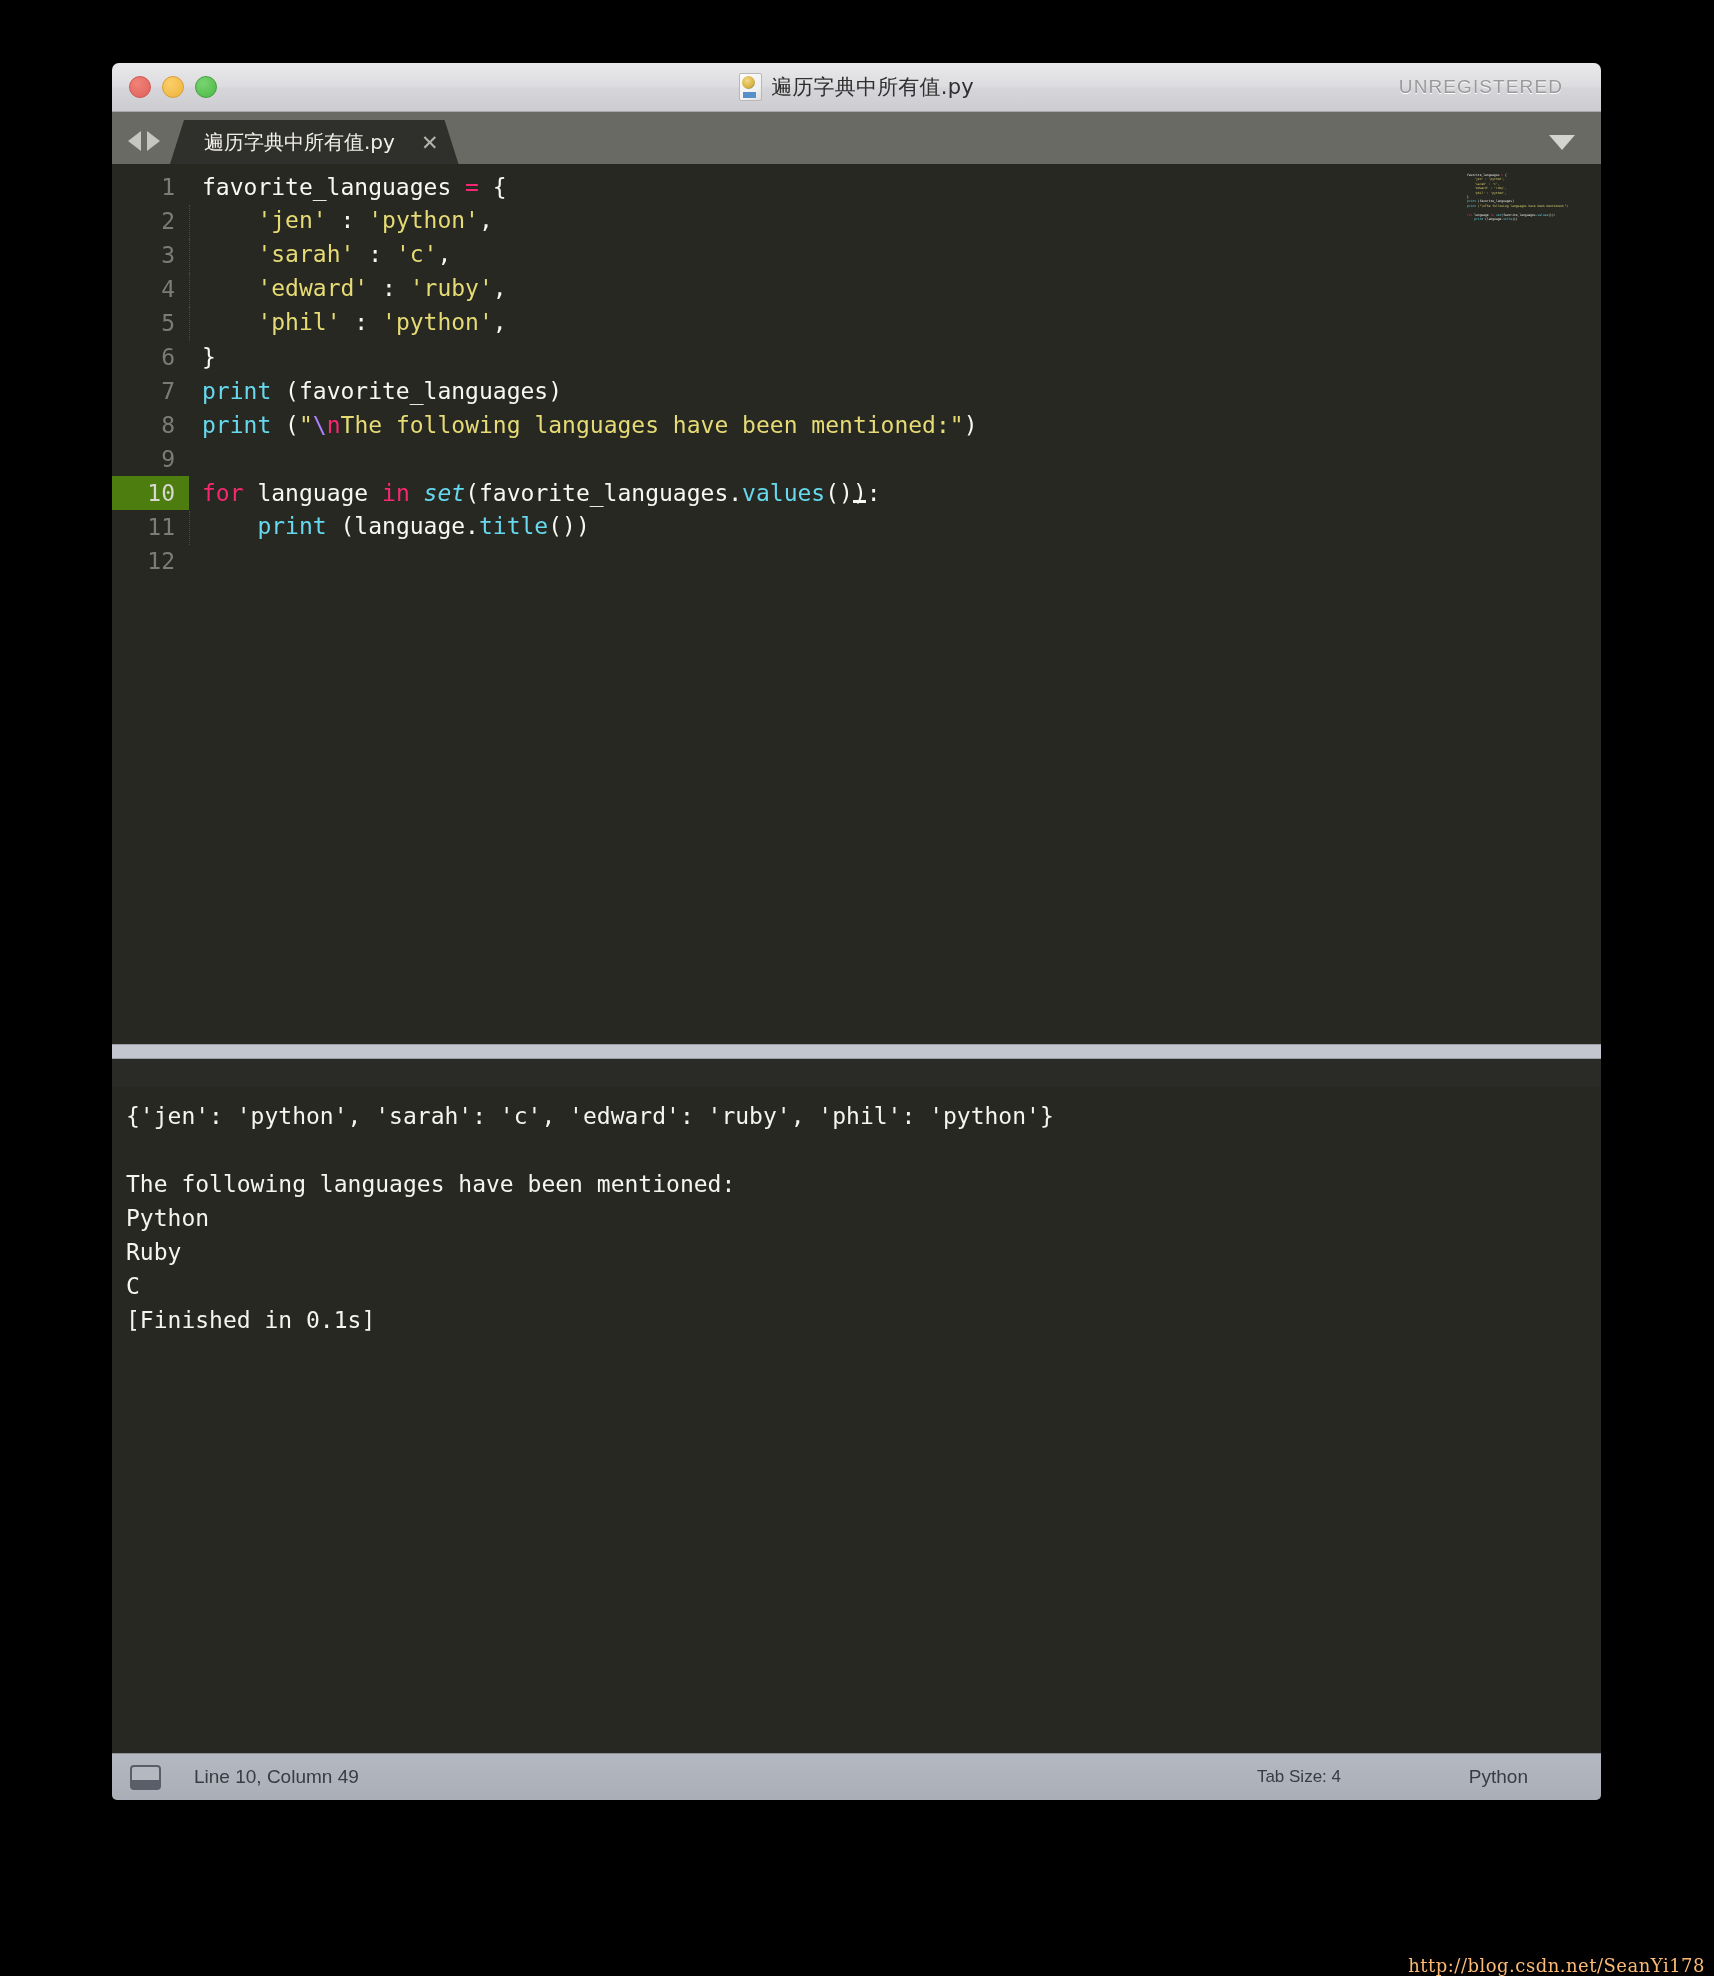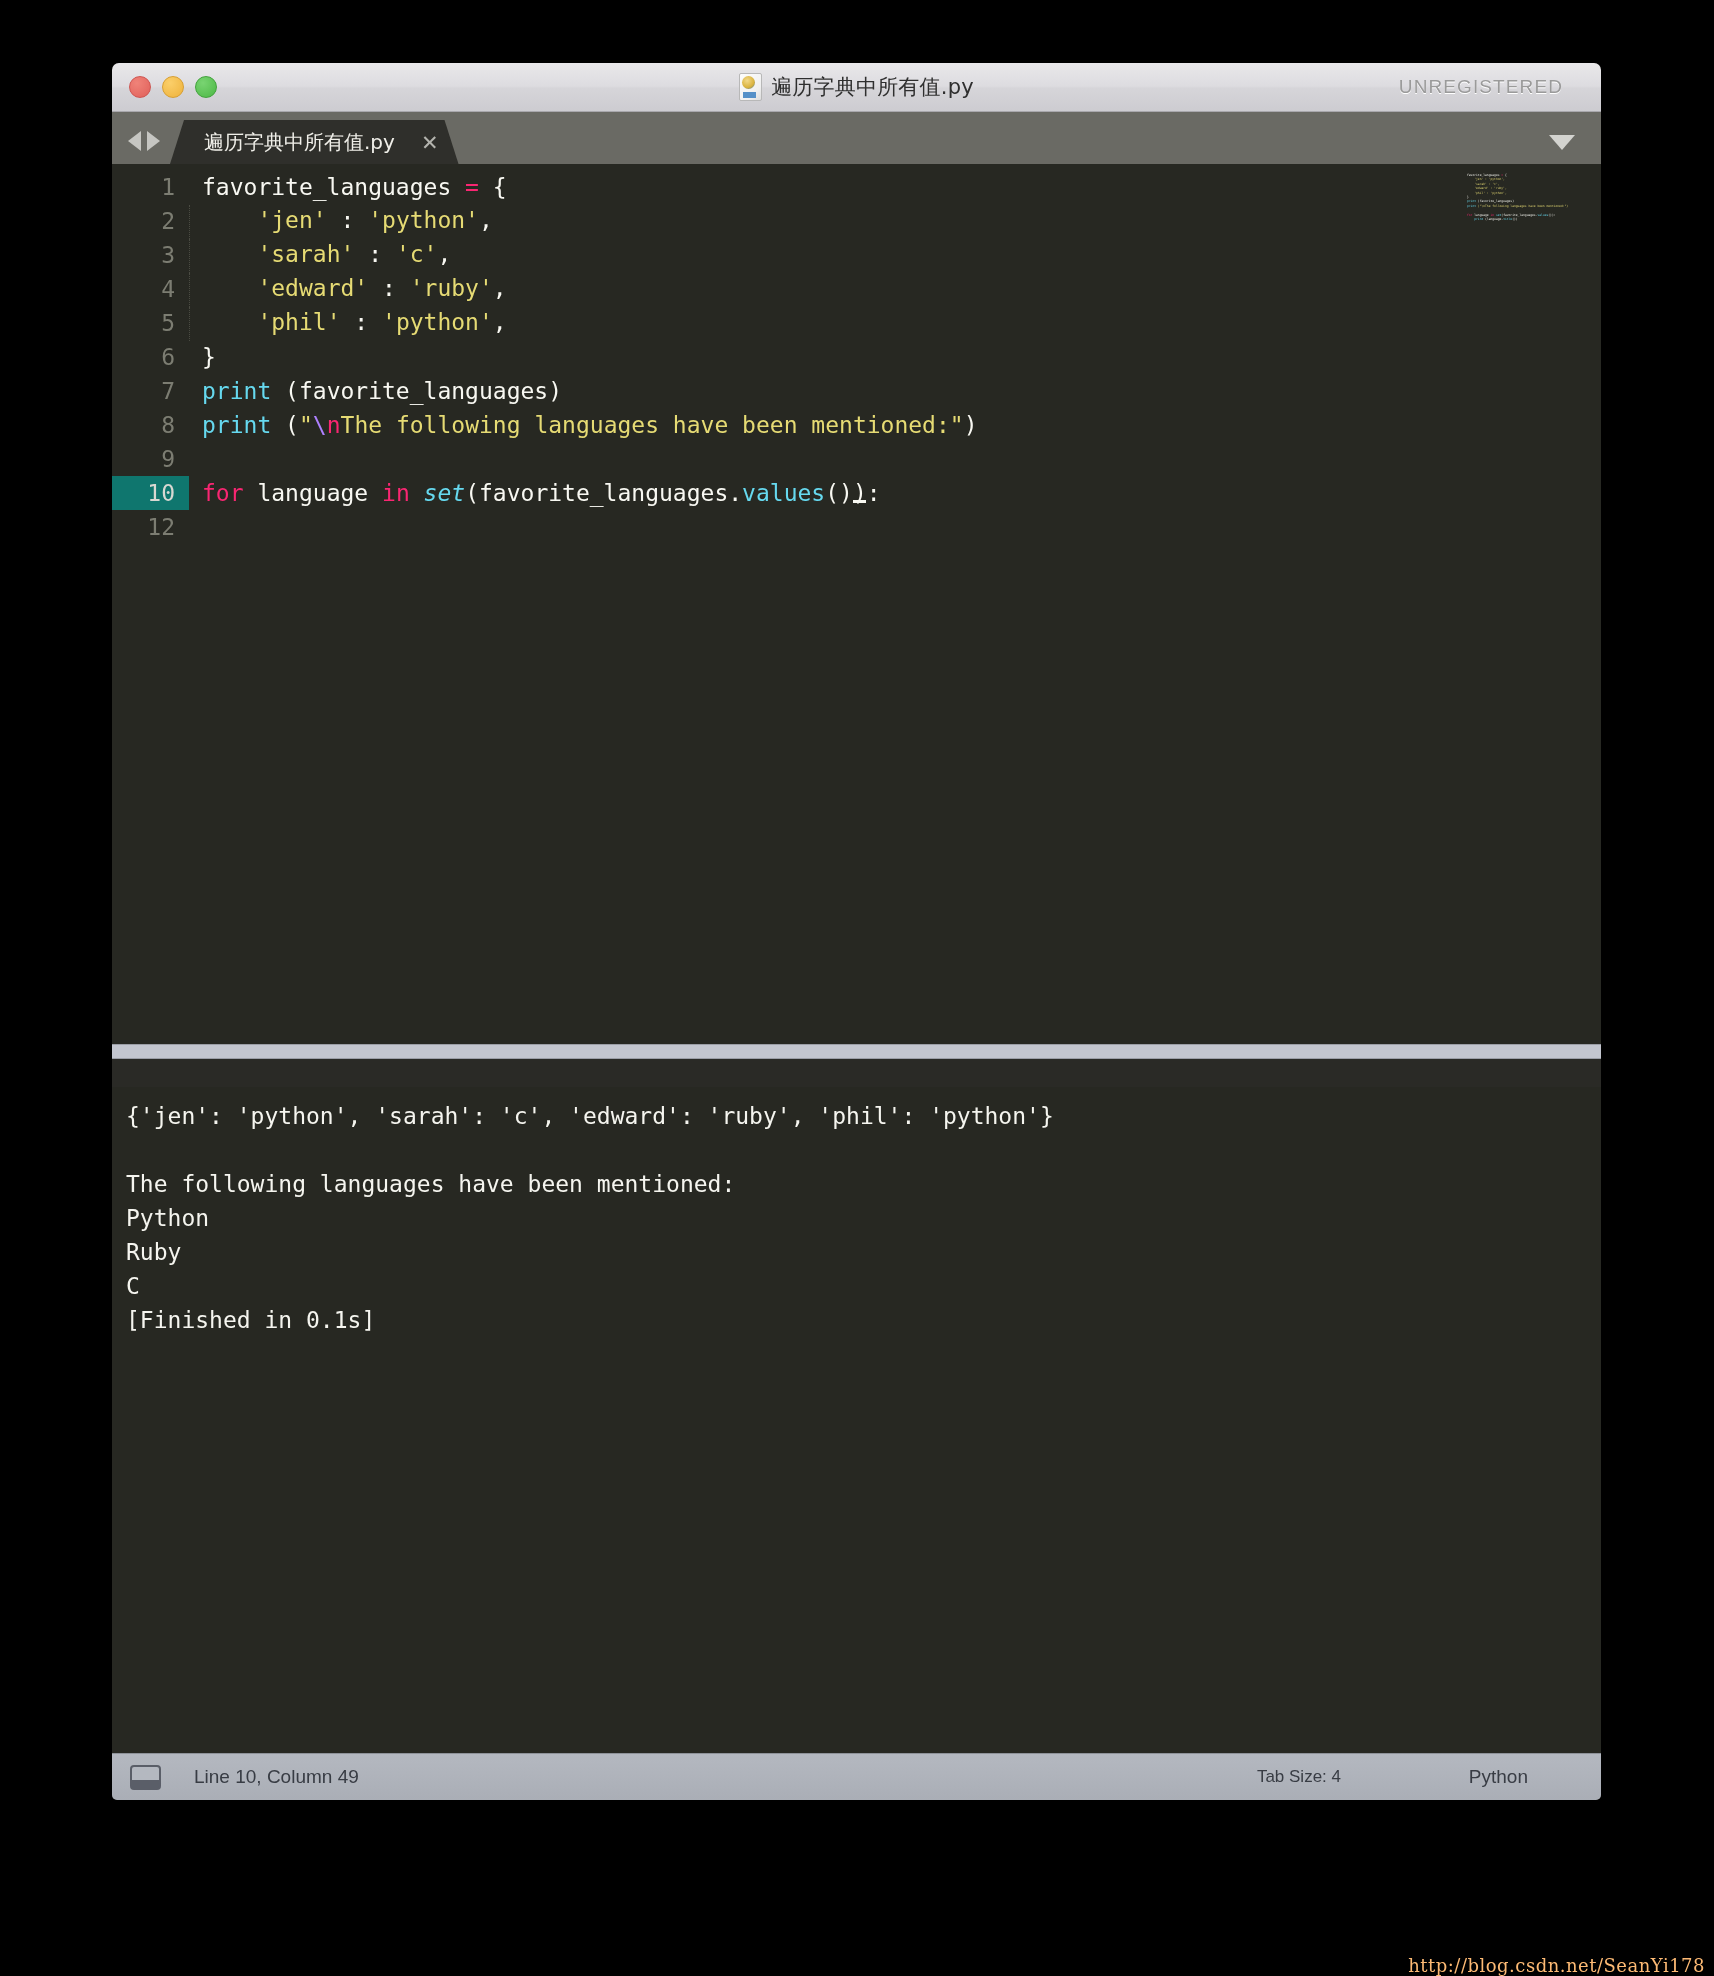--- a/index.html
+++ b/index.html
@@ -176,21 +176,21 @@
     font-size: 23px;
     line-height: 34px;
     padding-top: 6px;
   }
   .code-line {
     display: flex;
     height: 34px;
     align-items: center;
     white-space: pre;
   }
-  .code-line.active .ln { background: #0f766e; }
+  .code-line.active .ln { background: #4d7c0f; }
   .code-line.active .ln-text { color: #d8d8d2; }
   .ln {
     width: 77px;
     flex: 0 0 77px;
     text-align: right;
     padding-right: 14px;
     box-sizing: border-box;
     color: #7c7d72;
     font-size: 23px;
     font-family: "DejaVu Sans Mono", "Liberation Mono", monospace;
@@ -399,20 +399,24 @@
       <div class="code-line">
         <span class="ln">9</span>
         <span class="code-body"></span>
       </div>
 
       <div class="code-line active">
         <span class="ln"><span class="ln-text">10</span></span>
         <span class="code-body"><span class="tok-kw">for</span><span class="tok-plain"> language </span><span class="tok-kw">in</span><span class="tok-plain"> </span><span class="tok-fn-it">set</span><span class="tok-plain">(favorite_languages.</span><span class="tok-fn">values</span><span class="tok-plain">()</span><span class="cursor-u"></span><span class="tok-plain">)</span><span class="tok-plain">:</span></span>
       </div>
 
+      <div class="code-line">
+        <span class="ln">11</span>
+        <span class="code-body"><span class="guide"></span><span class="tok-plain">    </span><span class="tok-fn">print</span><span class="tok-plain"> (language.</span><span class="tok-fn">title</span><span class="tok-plain">())</span></span>
+      </div>
 
       <div class="code-line">
         <span class="ln">12</span>
         <span class="code-body"></span>
       </div>
 
     </div>
 
     <div id="minimap"><span style="color:#f8f8f2">favorite_languages </span><span style="color:#f92672">=</span><span style="color:#f8f8f2"> {</span>
 <span style="color:#e6db74">    'jen' : 'python',</span>

